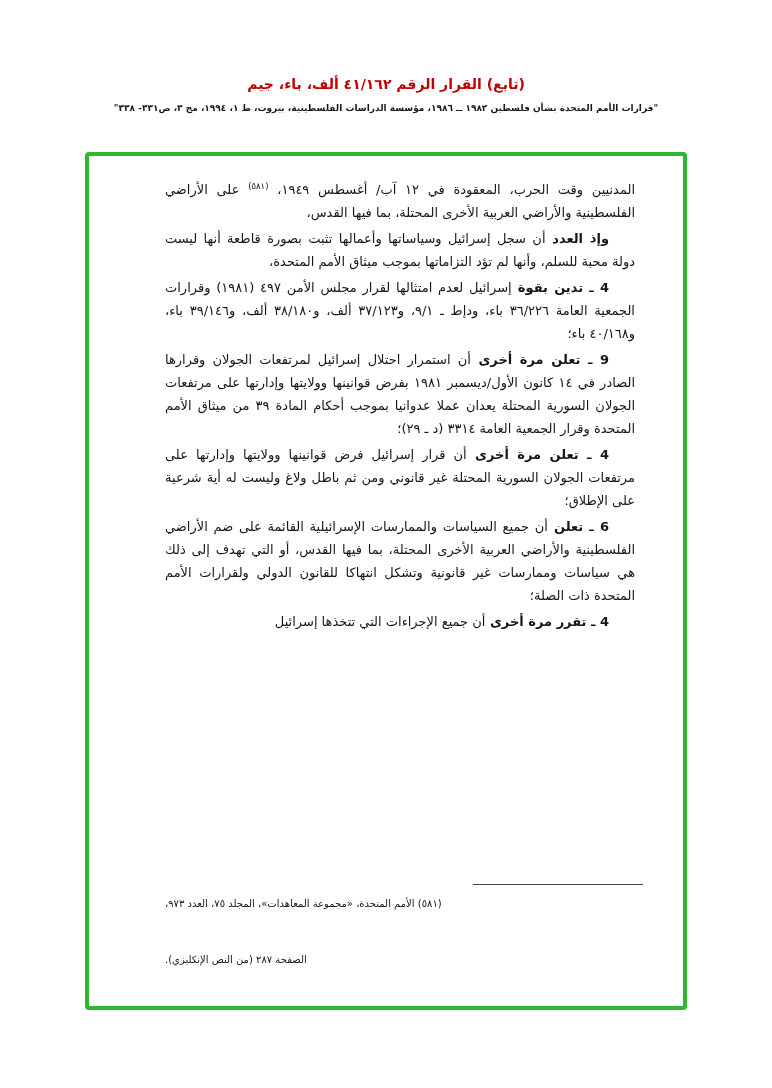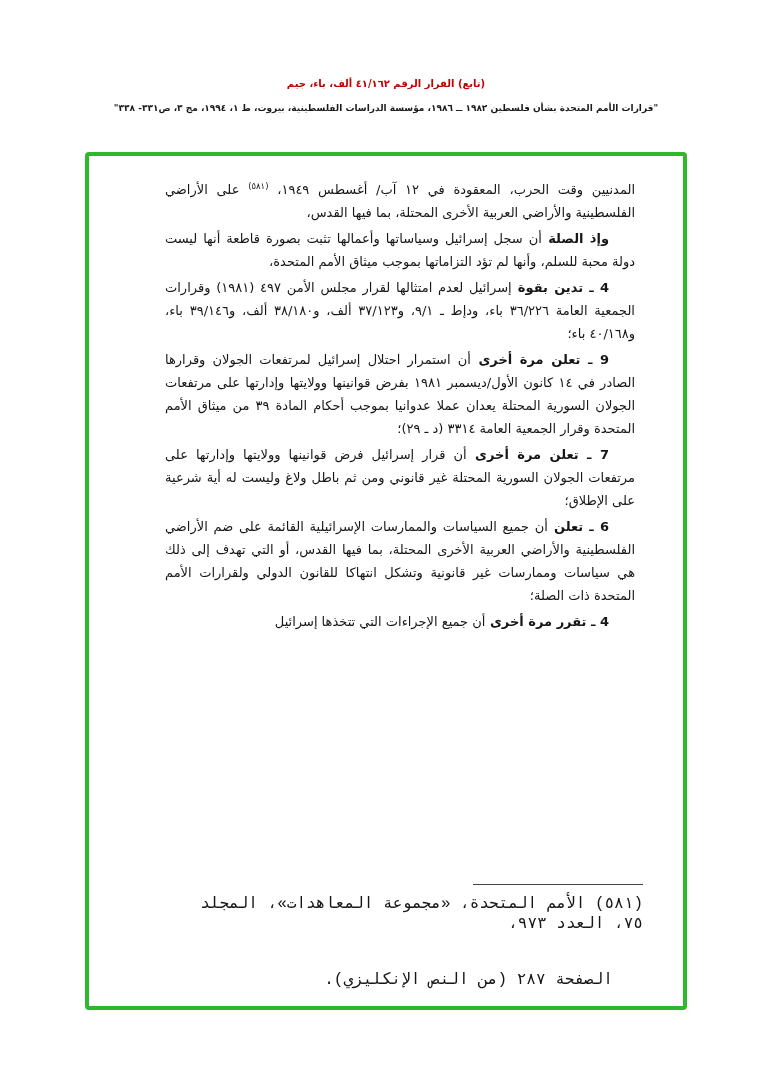--- a/index.html
+++ b/index.html
@@ -19,21 +19,21 @@
     position: absolute;
     top: 74px;
     left: 0;
     right: 0;
     text-align: center;
     direction: rtl;
   }
   .doc-title {
     color: #c40000;
     font-weight: bold;
-    font-size: 10px;
+    font-size: 14px;
     line-height: 20px;
   }
   .doc-source {
     margin-top: 9px;
     font-size: 9px;
     font-weight: bold;
     color: #1a1a1a;
     letter-spacing: 0.2px;
   }
   .green-box {
@@ -78,25 +78,24 @@
     right: 40px;
     width: 170px;
     border-top: 1px solid #444444;
   }
   .footnote {
     position: absolute;
     top: 738px;
     right: 40px;
     width: 478px;
     direction: rtl;
-    text-align: right;
-    font-size: 16px;
+    text-align: left;
+    font-size: 10px;
     line-height: 20px;
     color: #161616;
-    font-family: Liberation Mono, monospace;
   }
   .footnote div + div {
     padding-right: 30px;
     margin-top: 36px;
   }
   .page-number {
     position: absolute;
     top: 1024px;
     left: 0;
     right: 0;
@@ -113,24 +112,24 @@
 <div class="page">
 
   <div class="header">
     <div class="doc-title">(تابع) القرار الرقم ٤١/١٦٢ ألف، باء، جيم</div>
     <div class="doc-source">"قرارات الأمم المتحدة بشأن فلسطين ١٩٨٢ ــ ١٩٨٦، مؤسسة الدراسات الفلسطينية، بيروت، ط ١، ١٩٩٤، مج ٣، ص٣٣١- ٣٣٨"</div>
   </div>
 
   <div class="green-box">
     <div class="doc-body">
         <p class="para flush">المدنيين وقت الحرب، المعقودة في ١٢ آب/ أغسطس ١٩٤٩، <sup>(٥٨١)</sup> على الأراضي الفلسطينية والأراضي العربية الأخرى المحتلة، بما فيها القدس،</p>
-        <p class="para"><span class="lead">وإذ الصلة </span>أن سجل إسرائيل وسياساتها وأعمالها تثبت بصورة قاطعة أنها ليست دولة محبة للسلم، وأنها لم تؤد التزاماتها بموجب ميثاق الأمم المتحدة،</p>
+        <p class="para"><span class="lead">وإذ العدد </span>أن سجل إسرائيل وسياساتها وأعمالها تثبت بصورة قاطعة أنها ليست دولة محبة للسلم، وأنها لم تؤد التزاماتها بموجب ميثاق الأمم المتحدة،</p>
         <p class="para"><span class="lead">4 ـ تدين بقوة </span>إسرائيل لعدم امتثالها لقرار مجلس الأمن ٤٩٧ (١٩٨١) وقرارات الجمعية العامة ٣٦/٢٢٦ باء، ودإط ـ ٩/١، و٣٧/١٢٣ ألف، و٣٨/١٨٠ ألف، و٣٩/١٤٦ باء، و٤٠/١٦٨ باء؛</p>
         <p class="para"><span class="lead">9 ـ تعلن مرة أخرى </span>أن استمرار احتلال إسرائيل لمرتفعات الجولان وقرارها الصادر في ١٤ كانون الأول/ديسمبر ١٩٨١ بفرض قوانينها وولايتها وإدارتها على مرتفعات الجولان السورية المحتلة يعدان عملا عدوانيا بموجب أحكام المادة ٣٩ من ميثاق الأمم المتحدة وقرار الجمعية العامة ٣٣١٤ (د ـ ٢٩)؛</p>
-        <p class="para"><span class="lead">7 ـ تعلن مرة أخرى </span>أن قرار إسرائيل فرض قوانينها وولايتها وإدارتها على مرتفعات الجولان السورية المحتلة غير قانوني ومن ثم باطل ولاغ وليست له أية شرعية على الإطلاق؛</p>
+        <p class="para"><span class="lead">4 ـ تعلن مرة أخرى </span>أن قرار إسرائيل فرض قوانينها وولايتها وإدارتها على مرتفعات الجولان السورية المحتلة غير قانوني ومن ثم باطل ولاغ وليست له أية شرعية على الإطلاق؛</p>
         <p class="para"><span class="lead">6 ـ تعلن </span>أن جميع السياسات والممارسات الإسرائيلية القائمة على ضم الأراضي الفلسطينية والأراضي العربية الأخرى المحتلة، بما فيها القدس، أو التي تهدف إلى ذلك هي سياسات وممارسات غير قانونية وتشكل انتهاكا للقانون الدولي ولقرارات الأمم المتحدة ذات الصلة؛</p>
         <p class="para"><span class="lead">4 ـ تقرر مرة أخرى </span>أن جميع الإجراءات التي تتخذها إسرائيل</p>
       </div>
     <div class="footnote-divider"></div>
     <div class="footnote">
         <div>(٥٨١) الأمم المتحدة، «مجموعة المعاهدات»، المجلد ٧٥، العدد ٩٧٣،</div>
         <div>الصفحة ٢٨٧ (من النص الإنكليزي).</div>
       </div>
   </div>
 

